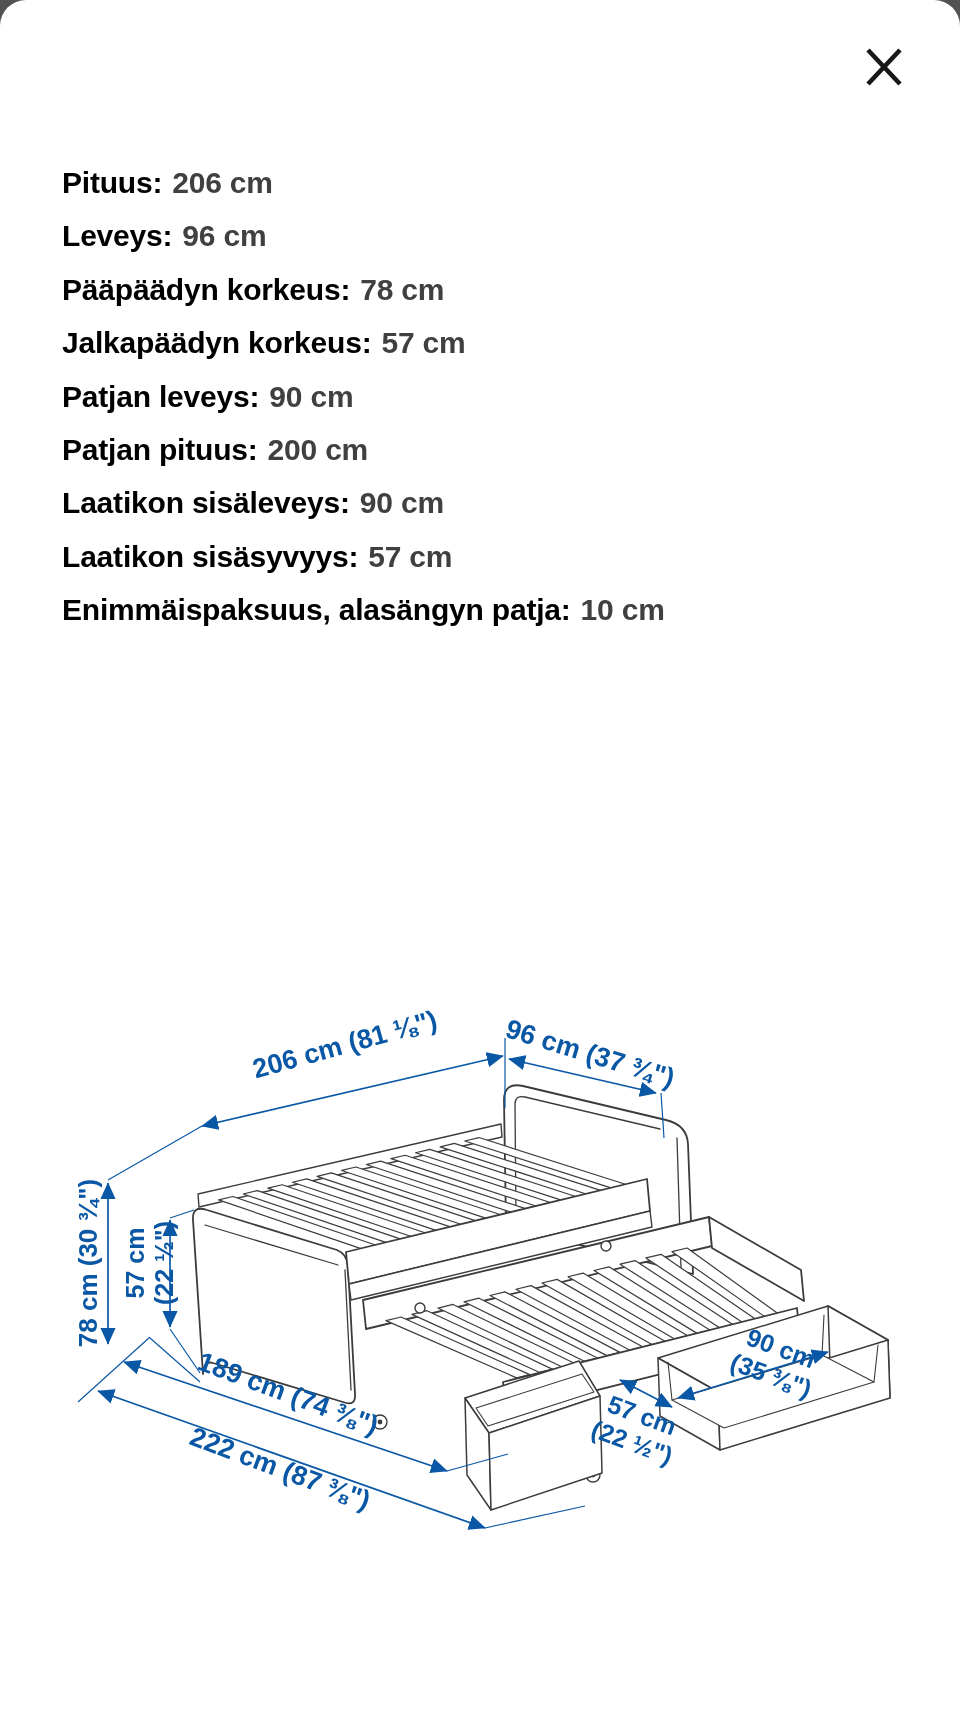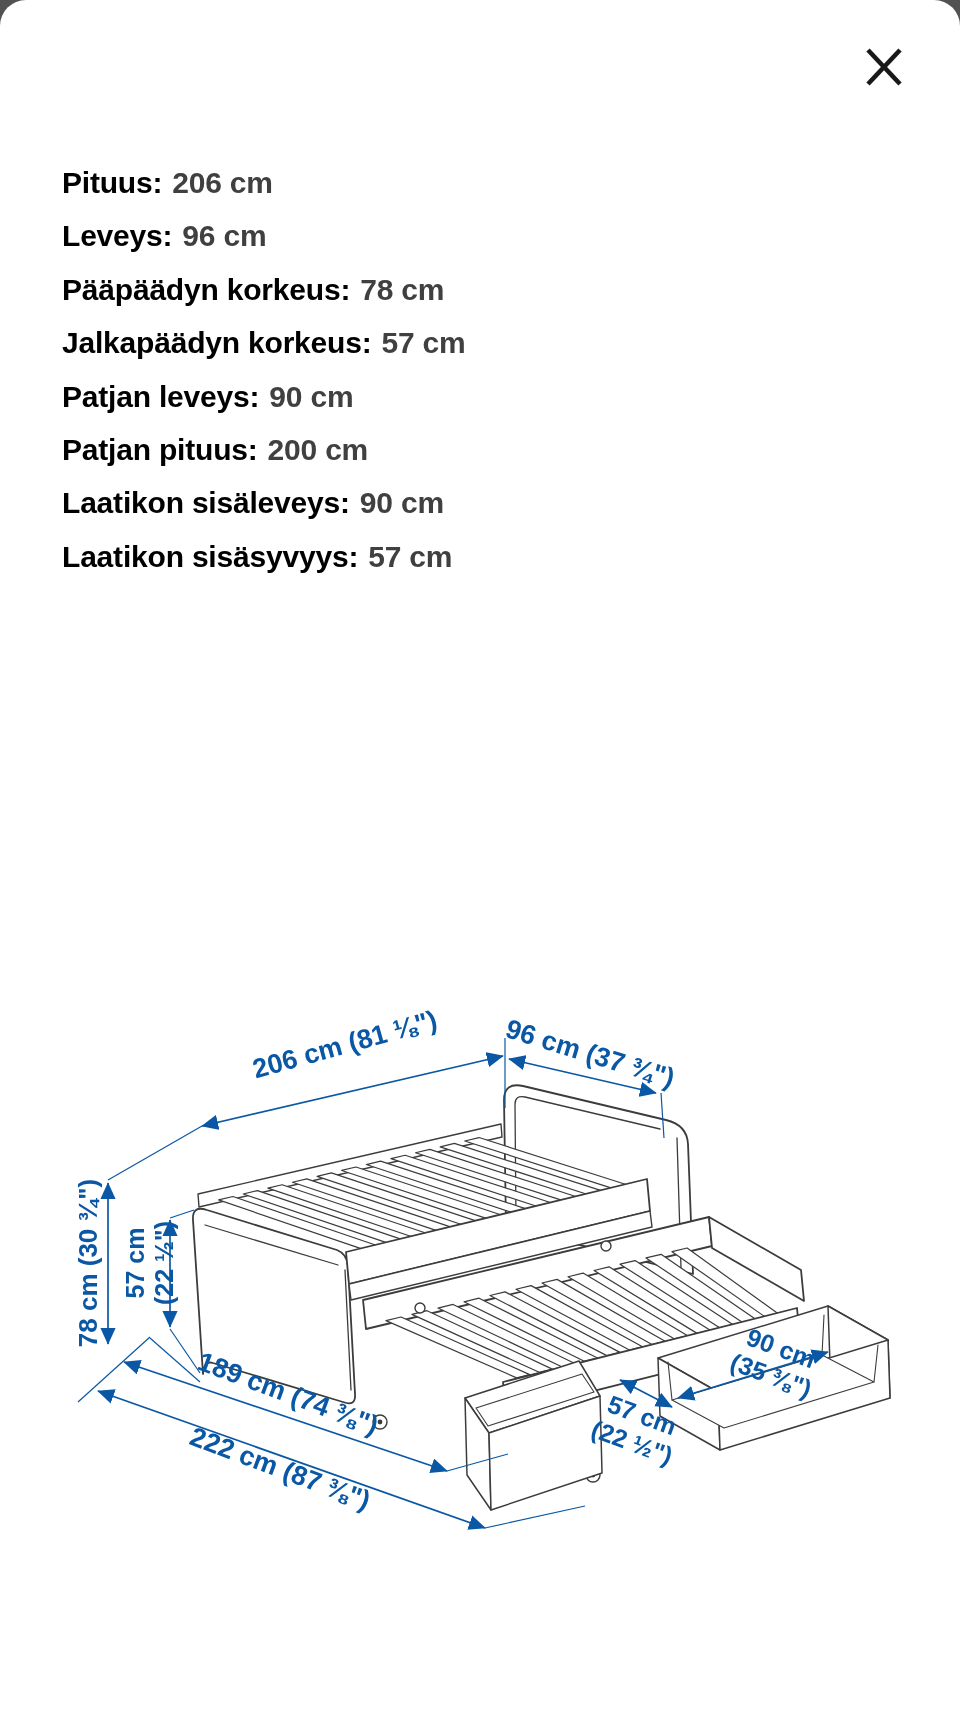--- a/index.html
+++ b/index.html
@@ -45,20 +45,21 @@
 
   <div class="mlist">
     <div class="mrow"><span class="mlabel">Pituus:</span><span class="mvalue">206 cm</span></div>
     <div class="mrow"><span class="mlabel">Leveys:</span><span class="mvalue">96 cm</span></div>
     <div class="mrow"><span class="mlabel">Pääpäädyn korkeus:</span><span class="mvalue">78 cm</span></div>
     <div class="mrow"><span class="mlabel">Jalkapäädyn korkeus:</span><span class="mvalue">57 cm</span></div>
     <div class="mrow"><span class="mlabel">Patjan leveys:</span><span class="mvalue">90 cm</span></div>
     <div class="mrow"><span class="mlabel">Patjan pituus:</span><span class="mvalue">200 cm</span></div>
     <div class="mrow"><span class="mlabel">Laatikon sisäleveys:</span><span class="mvalue">90 cm</span></div>
     <div class="mrow"><span class="mlabel">Laatikon sisäsyvyys:</span><span class="mvalue">57 cm</span></div>
+    <div class="mrow"><span class="mlabel">Enimmäispaksuus, alasängyn patja:</span><span class="mvalue">10 cm</span></div>
   </div>
 
   <div class="diagram">
     <svg width="850" height="640" viewBox="0 0 850 640">
       <defs>
         <marker id="arr" markerWidth="11" markerHeight="9" refX="9.5" refY="4.5" orient="auto-start-reverse">
           <path d="M0,0 L10,4.5 L0,9 Z" fill="#0a58a5"></path>
         </marker>
       </defs>
 

